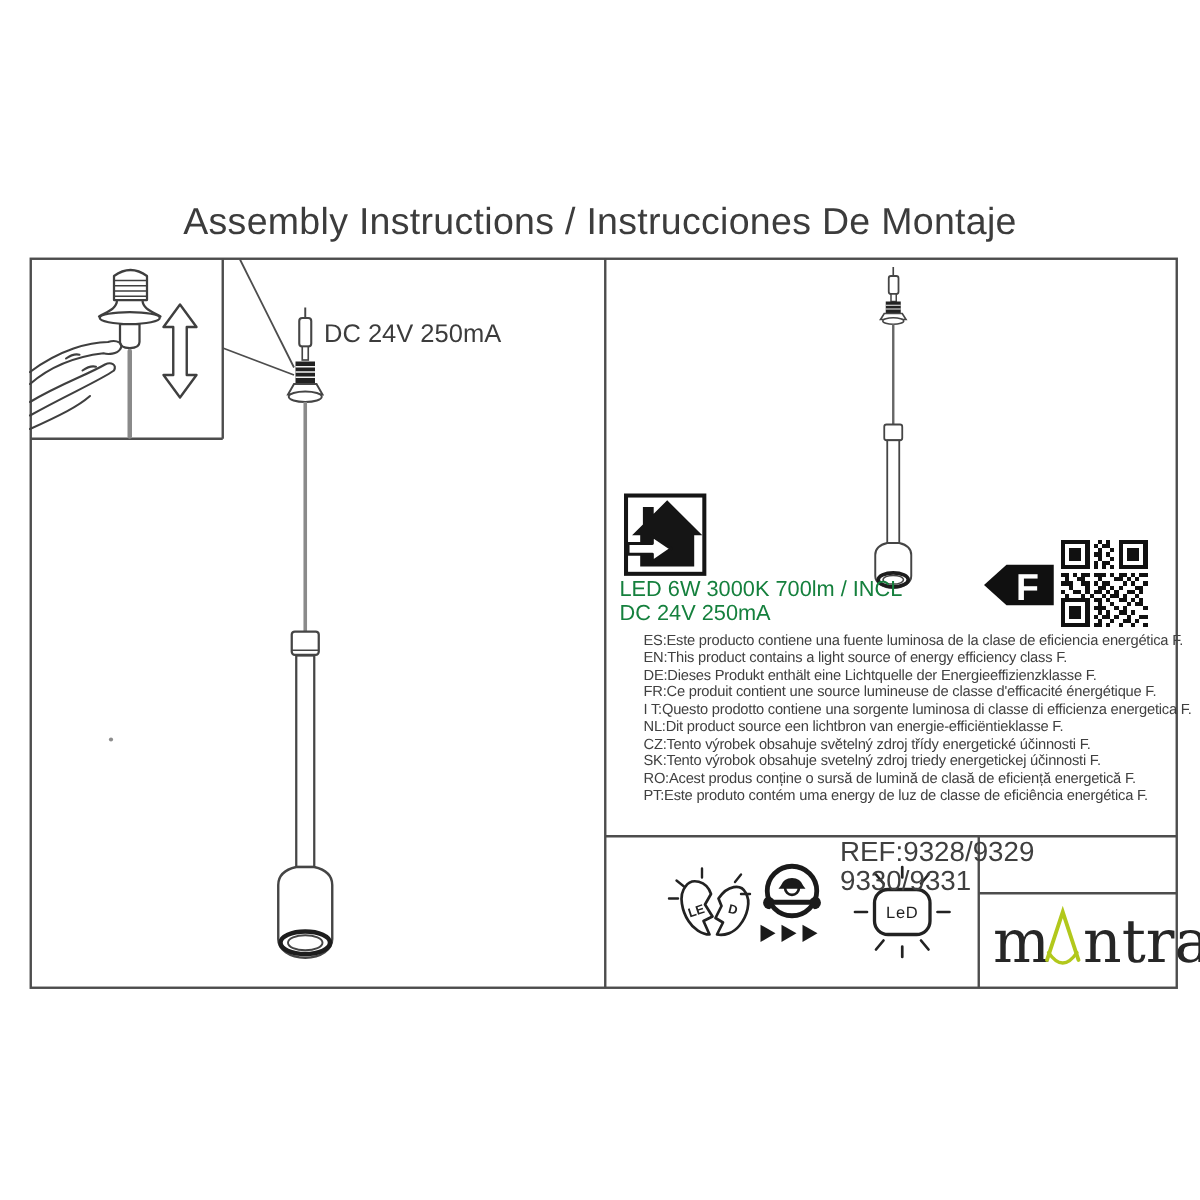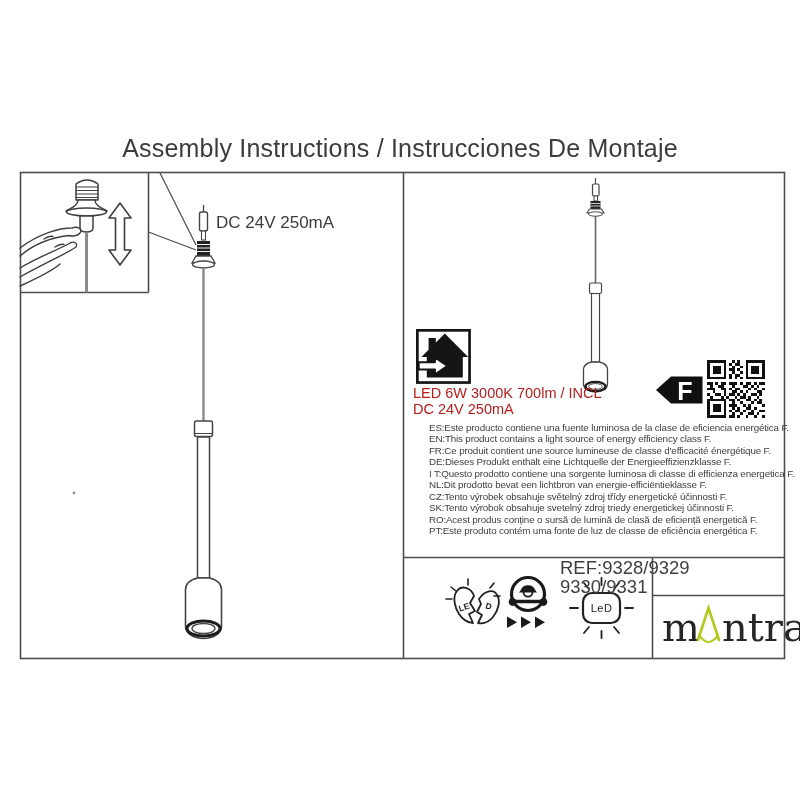--- a/index.html
+++ b/index.html
@@ -1,21 +1,21 @@
 <!DOCTYPE html>
 <html><head>
 <meta charset="utf-8">
 <style>
   html,body{margin:0;padding:0;background:#ffffff;}
   .page{position:relative;width:800px;height:702px;background:#ffffff;overflow:hidden;
         font-family:"Liberation Sans",sans-serif;color:#3a3a3a;}
   .abs{position:absolute;}
   .title{top:134px;left:0;width:800px;text-align:center;font-size:25px;color:#3c3c3c;letter-spacing:0.2px;}
   .dc-label{left:216px;top:213px;font-size:17px;color:#3c3c3c;white-space:nowrap;}
-  .specs{left:413px;top:386px;font-size:14.5px;line-height:15.5px;color:#b91c1c;white-space:nowrap;}
+  .specs{left:413px;top:386px;font-size:14.5px;line-height:15.5px;color:#15803d;white-space:nowrap;}
   .langs{left:429px;top:422px;font-size:9.8px;line-height:11.45px;color:#404040;
          letter-spacing:-0.15px;white-space:nowrap;}
   .refbox{left:560px;top:559px;width:219px;text-align:left;font-size:18.5px;line-height:18.5px;color:#3f3f3f;}
   .art{left:0;top:0;width:800px;height:800px;pointer-events:none;}
   svg text{font-family:"Liberation Sans",sans-serif;}
   svg text.serif{font-family:"DejaVu Serif","Liberation Serif",serif;}
 </style>
 </head>
 <body>
 
@@ -187,28 +187,28 @@
   <div class="abs dc-label">DC 24V 250mA</div>
 
   <div class="abs specs">
     <div>LED 6W 3000K 700lm / INCL</div>
     <div>DC 24V 250mA</div>
   </div>
 
   <div class="abs langs">
     <div>ES:Este producto contiene una fuente luminosa de la clase de eficiencia energética F.</div>
     <div>EN:This product contains a light source of energy efficiency class F.</div>
+    <div>DE:Dieses Produkt enthält eine Lichtquelle der Energieeffizienzklasse F.</div>
     <div>FR:Ce produit contient une source lumineuse de classe d'efficacité énergétique F.</div>
-    <div>DE:Dieses Produkt enthält eine Lichtquelle der Energieeffizienzklasse F.</div>
     <div>I T:Questo prodotto contiene una sorgente luminosa di classe di efficienza energetica F.</div>
-    <div>NL:Dit prodotto bevat een lichtbron van energie-efficiëntieklasse F.</div>
+    <div>NL:Dit product source een lichtbron van energie-efficiëntieklasse F.</div>
     <div>CZ:Tento výrobek obsahuje světelný zdroj třídy energetické účinnosti F.</div>
     <div>SK:Tento výrobok obsahuje svetelný zdroj triedy energetickej účinnosti F.</div>
     <div>RO:Acest produs conține o sursă de lumină de clasă de eficiență energetică F.</div>
-    <div>PT:Este produto contém uma fonte de luz de classe de eficiência energética F.</div>
+    <div>PT:Este produto contém uma energy de luz de classe de eficiência energética F.</div>
   </div>
 
   <div class="abs refbox">
     <div>REF:9328/9329</div>
     <div>9330/9331</div>
   </div>
 
 </div>
 
 </body></html>

